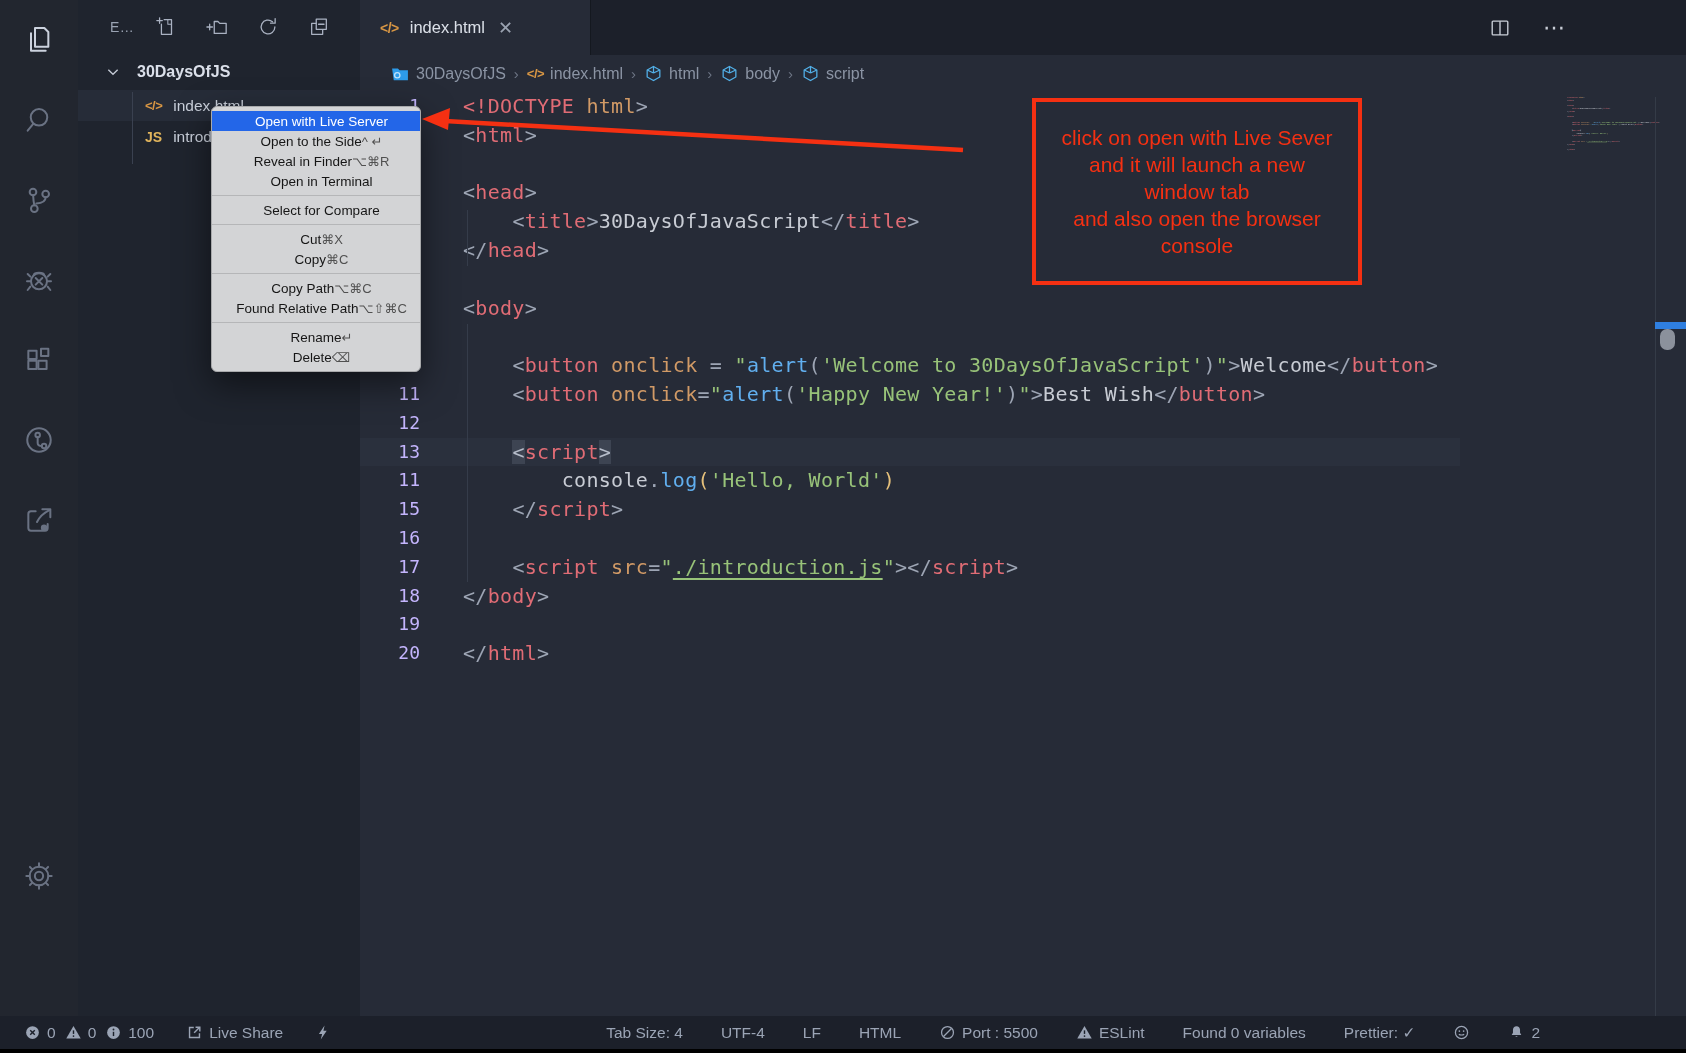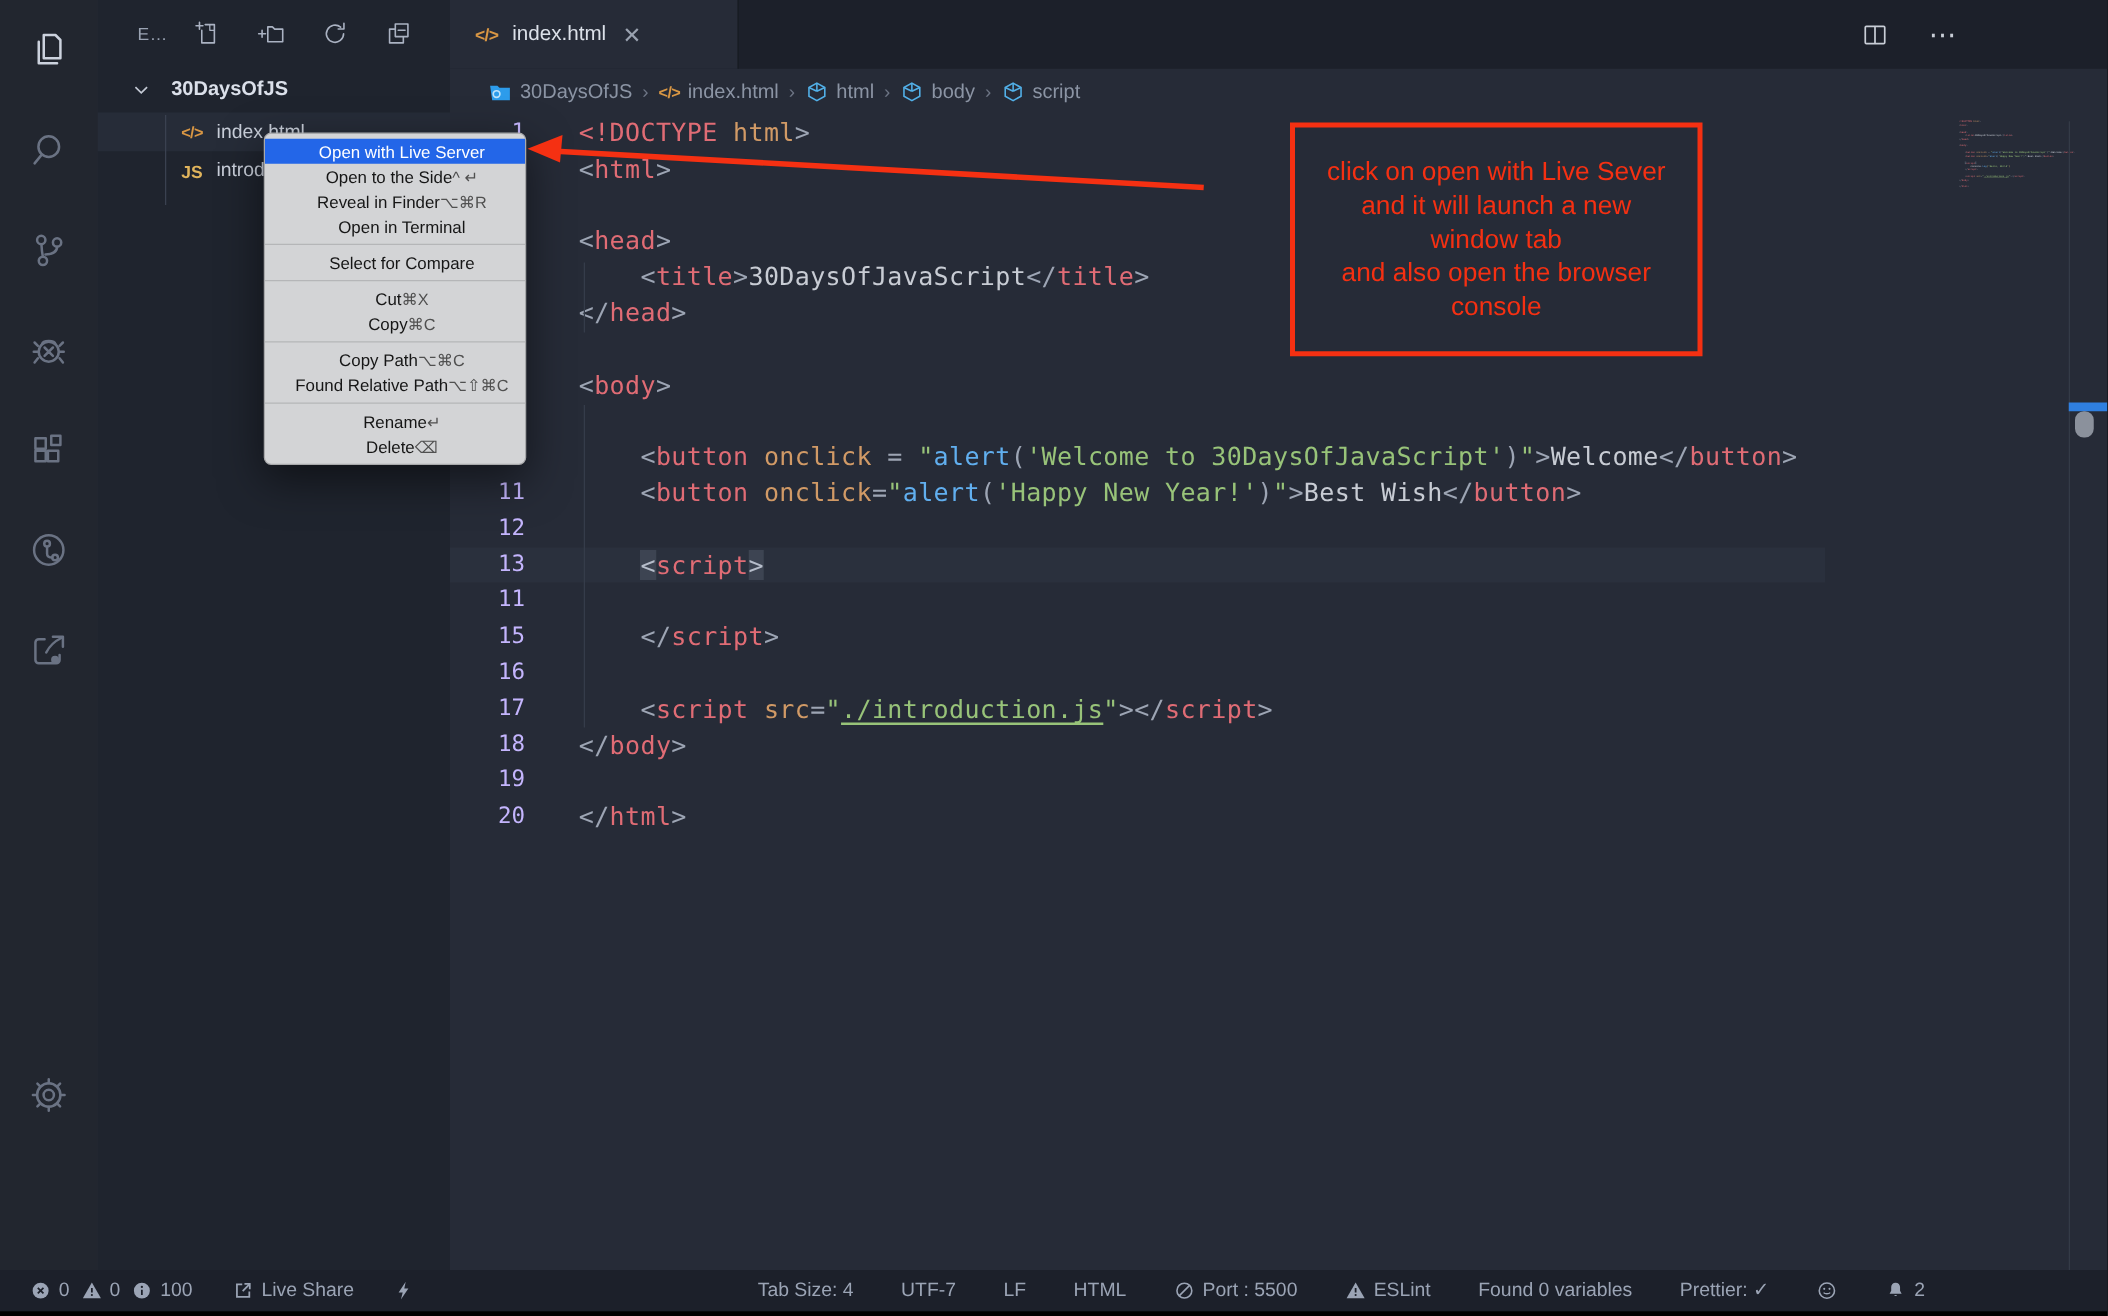--- a/index.html
+++ b/index.html
@@ -287,21 +287,21 @@
           <div class="cl"><span class="ln">4</span><span class="ct"><span class="punct">&lt;</span><span class="tag">head</span><span class="punct">&gt;</span></span></div>
           <div class="cl"><span class="ln">5</span><span class="ct"><span class="plain">    </span><span class="punct">&lt;</span><span class="tag">title</span><span class="punct">&gt;</span><span class="plain">30DaysOfJavaScript</span><span class="punct">&lt;/</span><span class="tag">title</span><span class="punct">&gt;</span></span></div>
           <div class="cl"><span class="ln">6</span><span class="ct"><span class="punct">&lt;/</span><span class="tag">head</span><span class="punct">&gt;</span></span></div>
           <div class="cl"><span class="ln">7</span><span class="ct"></span></div>
           <div class="cl"><span class="ln">8</span><span class="ct"><span class="punct">&lt;</span><span class="tag">body</span><span class="punct">&gt;</span></span></div>
           <div class="cl"><span class="ln">9</span><span class="ct"></span></div>
           <div class="cl"><span class="ln">10</span><span class="ct"><span class="plain">    </span><span class="punct">&lt;</span><span class="tag">button</span><span class="attr"> onclick</span><span class="punct"> = </span><span class="str">"</span><span class="js">alert</span><span class="punct">(</span><span class="str">'Welcome to 30DaysOfJavaScript'</span><span class="punct">)</span><span class="str">"</span><span class="punct">&gt;</span><span class="plain">Welcome</span><span class="punct">&lt;/</span><span class="tag">button</span><span class="punct">&gt;</span></span></div>
           <div class="cl"><span class="ln">11</span><span class="ct"><span class="plain">    </span><span class="punct">&lt;</span><span class="tag">button</span><span class="attr"> onclick</span><span class="punct">=</span><span class="str">"</span><span class="js">alert</span><span class="punct">(</span><span class="str">'Happy New Year!'</span><span class="punct">)</span><span class="str">"</span><span class="punct">&gt;</span><span class="plain">Best Wish</span><span class="punct">&lt;/</span><span class="tag">button</span><span class="punct">&gt;</span></span></div>
           <div class="cl"><span class="ln">12</span><span class="ct"></span></div>
           <div class="cl"><span class="ln">13</span><span class="ct"><span class="plain">    </span><span class="punct-hl">&lt;</span><span class="tag">script</span><span class="punct-hl">&gt;</span></span></div>
-          <div class="cl"><span class="ln">11</span></div>
+          <div class="cl"><span class="ln">11</span><span class="ct"><span class="plain">        console</span><span class="punct">.</span><span class="js">log</span><span class="yellow">(</span><span class="str">'Hello, World'</span><span class="yellow">)</span></span></div>
           <div class="cl"><span class="ln">15</span><span class="ct"><span class="plain">    </span><span class="punct">&lt;/</span><span class="tag">script</span><span class="punct">&gt;</span></span></div>
           <div class="cl"><span class="ln">16</span><span class="ct"></span></div>
           <div class="cl"><span class="ln">17</span><span class="ct"><span class="plain">    </span><span class="punct">&lt;</span><span class="tag">script</span><span class="attr"> src</span><span class="punct">=</span><span class="str">"</span><span class="link">./introduction.js</span><span class="str">"</span><span class="punct">&gt;</span><span class="punct">&lt;/</span><span class="tag">script</span><span class="punct">&gt;</span></span></div>
           <div class="cl"><span class="ln">18</span><span class="ct"><span class="punct">&lt;/</span><span class="tag">body</span><span class="punct">&gt;</span></span></div>
           <div class="cl"><span class="ln">19</span><span class="ct"></span></div>
           <div class="cl"><span class="ln">20</span><span class="ct"><span class="punct">&lt;/</span><span class="tag">html</span><span class="punct">&gt;</span></span></div>
         </div>
       <div class="iguide" id="iguide-a"></div>
       <div class="iguide" id="iguide-b"></div>
       <div id="minimap">
@@ -381,21 +381,21 @@
               <path d="M13.5 2 5.5 14h4.6l-2 8 8.4-12.5h-4.6z" fill="#9ba4b5" stroke="none"></path>
             </svg>
           </span>
         </span>
       </div>
     <div id="status-right">
         <span class="st-item">
           <span>Tab Size: 4</span>
         </span>
         <span class="st-item">
-          <span>UTF-7</span>
+          <span>UTF-4</span>
         </span>
         <span class="st-item">
           <span>LF</span>
         </span>
         <span class="st-item">
           <span>HTML</span>
         </span>
         <span class="st-item">
           <span>
             <svg viewBox="0 0 24 24">

